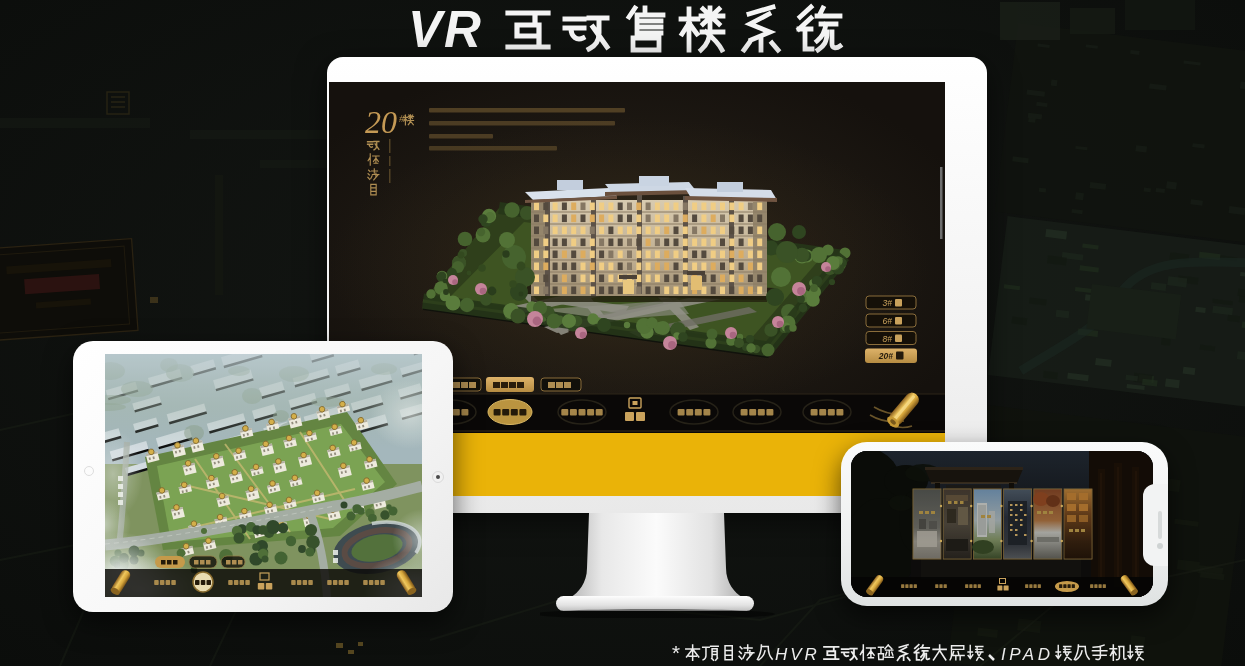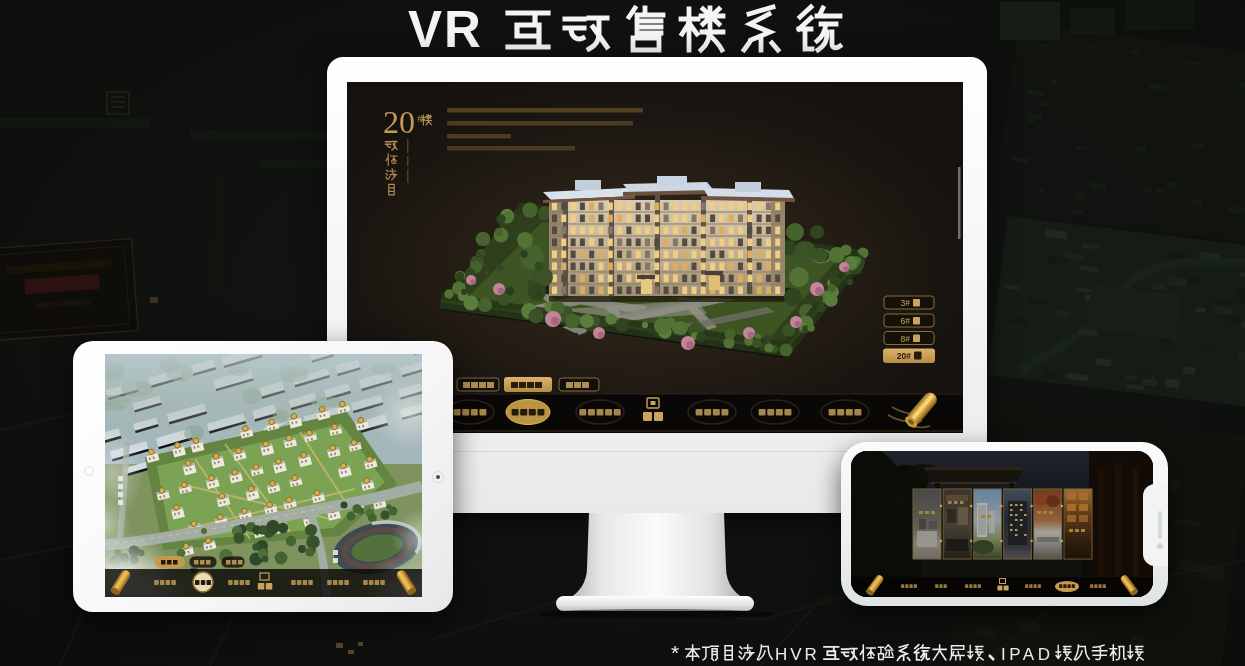--- a/index.html
+++ b/index.html
@@ -1,17 +1,17 @@
 <!DOCTYPE html>
 <html><head>
 <meta charset="utf-8">
 <style>
   html,body{margin:0;padding:0;background:#0b0d0b;}
   #stage{position:absolute;top:0;left:0;width:1245px;height:666px;overflow:hidden;
-         background:#0c0e0c;font-family:"Liberation Sans",sans-serif;}
+         background:#0c0e0c;font-family:"Liberation Sans",sans-serif;font-style:italic;}
   .abs{position:absolute;}
 </style>
 </head>
 <body>
 <div id="stage">
 
 <svg class="abs" width="1245" height="666" style="left:0;top:0">
   <defs>
     <radialGradient id="bgglow" cx="50%" cy="45%" r="75%">
       <stop offset="0%" stop-color="#141714"></stop>
@@ -232,21 +232,21 @@
     <use href="#c_tong" transform="translate(395,5)"></use>
   </g>
 </svg>
 
 <div class="abs" style="left:327px;top:57px;width:660px;height:456px;border-radius:16px;
      background:linear-gradient(180deg,#ffffff 0%,#f4f4f4 55%,#e9e9e9 100%);
      box-shadow:0 8px 30px rgba(0,0,0,0.55);"></div>
 
 <div class="abs" style="left:330px;top:451px;width:654px;height:1px;background:#d8d8d8;"></div>
 
-<div class="abs" style="left:347px;top:82px;width:616px;height:351px;background:#fdba74;overflow:hidden">
+<div class="abs" style="left:329px;top:82px;width:616px;height:414px;background:#eab308;overflow:hidden">
   <svg width="616" height="351" viewBox="0 0 616 351" id="mscene">
     <defs>
       <radialGradient id="modelGlow" cx="50%" cy="50%" r="50%">
         <stop offset="0%" stop-color="#392d1c" stop-opacity="0.85"></stop>
             <stop offset="60%" stop-color="#2c2315" stop-opacity="0.4"></stop>
             <stop offset="100%" stop-color="#2c2315" stop-opacity="0"></stop>
       </radialGradient>
       <radialGradient id="scrGlow" cx="48%" cy="52%" r="60%">
         <stop offset="0%" stop-color="#2e261b"></stop>
             <stop offset="55%" stop-color="#1e1913"></stop>

